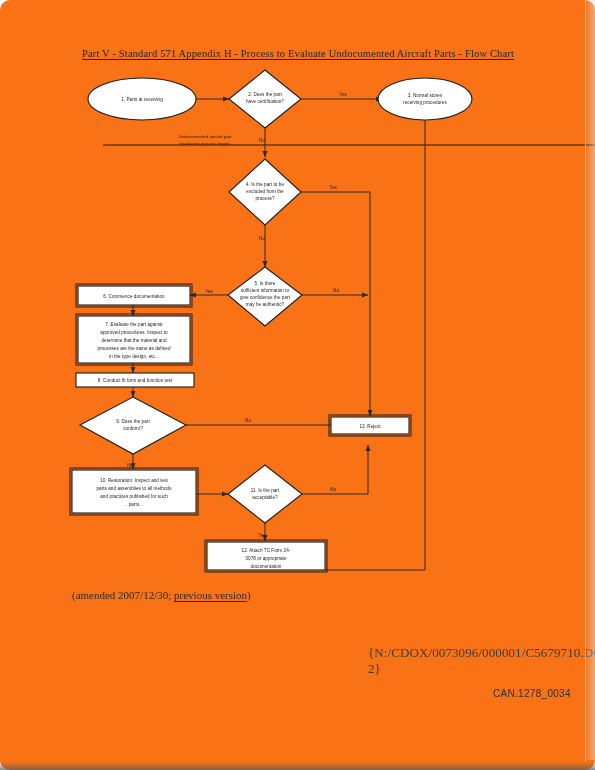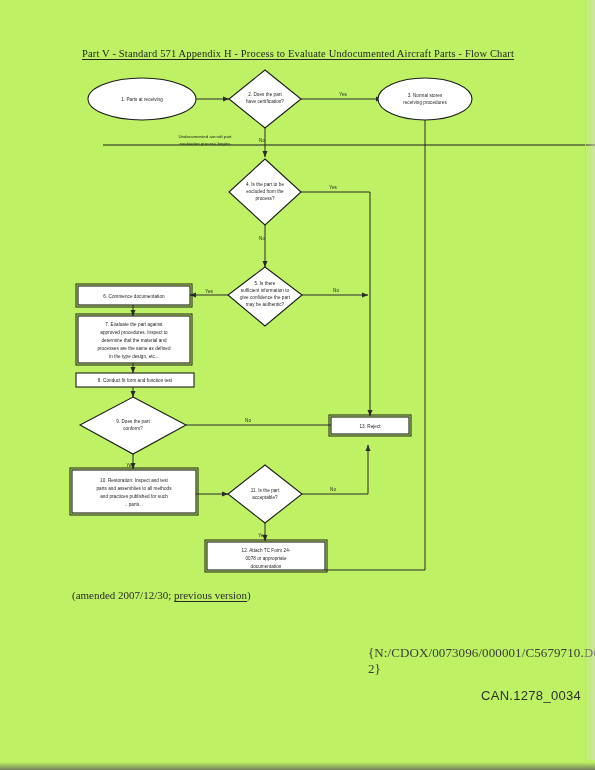--- a/index.html
+++ b/index.html
@@ -6,21 +6,22 @@
   body{
     width:595px;height:770px;
     background:#ffffff;
     font-family:"Liberation Serif", serif;
     color:#1a1a1a;
     position:relative;
     overflow:hidden;
   }
   .page{
     position:absolute;inset:0;
-    background:#bef264;
+    background:#f97316;
+    border-radius:10px;
   }
   
   .scan-edge-right{
     position:absolute;top:0;right:0;width:10px;height:760px;
     background:linear-gradient(to right,rgba(255,255,255,0),#d8d8d8);
     opacity:.55;
   }
   .scan-edge-bottom{
     position:absolute;left:0;bottom:0;width:595px;height:8px;
     background:linear-gradient(to bottom,rgba(255,255,255,0),#5a5a5a);
@@ -45,22 +46,22 @@
   .amended .link{
     text-decoration:underline;
     text-underline-offset:2px;
   }
   .docref{
     position:absolute;left:368px;top:645px;
     font-size:13px;color:#3a3a3a;
     letter-spacing:.1px;
   }
   .canid{
-    position:absolute;left:481px;top:688px;
-    font-size:13px;color:#2f2f2f;
+    position:absolute;left:493px;top:688px;
+    font-size:10px;color:#2f2f2f;
     font-family:"Liberation Sans", sans-serif;
     letter-spacing:.3px;
   }
   svg.flow{
     position:absolute;left:0;top:60px;
     width:595px;height:530px;
   }
   .shape{fill:#ffffff;stroke:#1c1c1c;stroke-width:1.1;}
   .shape-outer{fill:none;stroke:#1c1c1c;stroke-width:1;}
   .conn{stroke:#2a2a2a;stroke-width:1;fill:none;}

